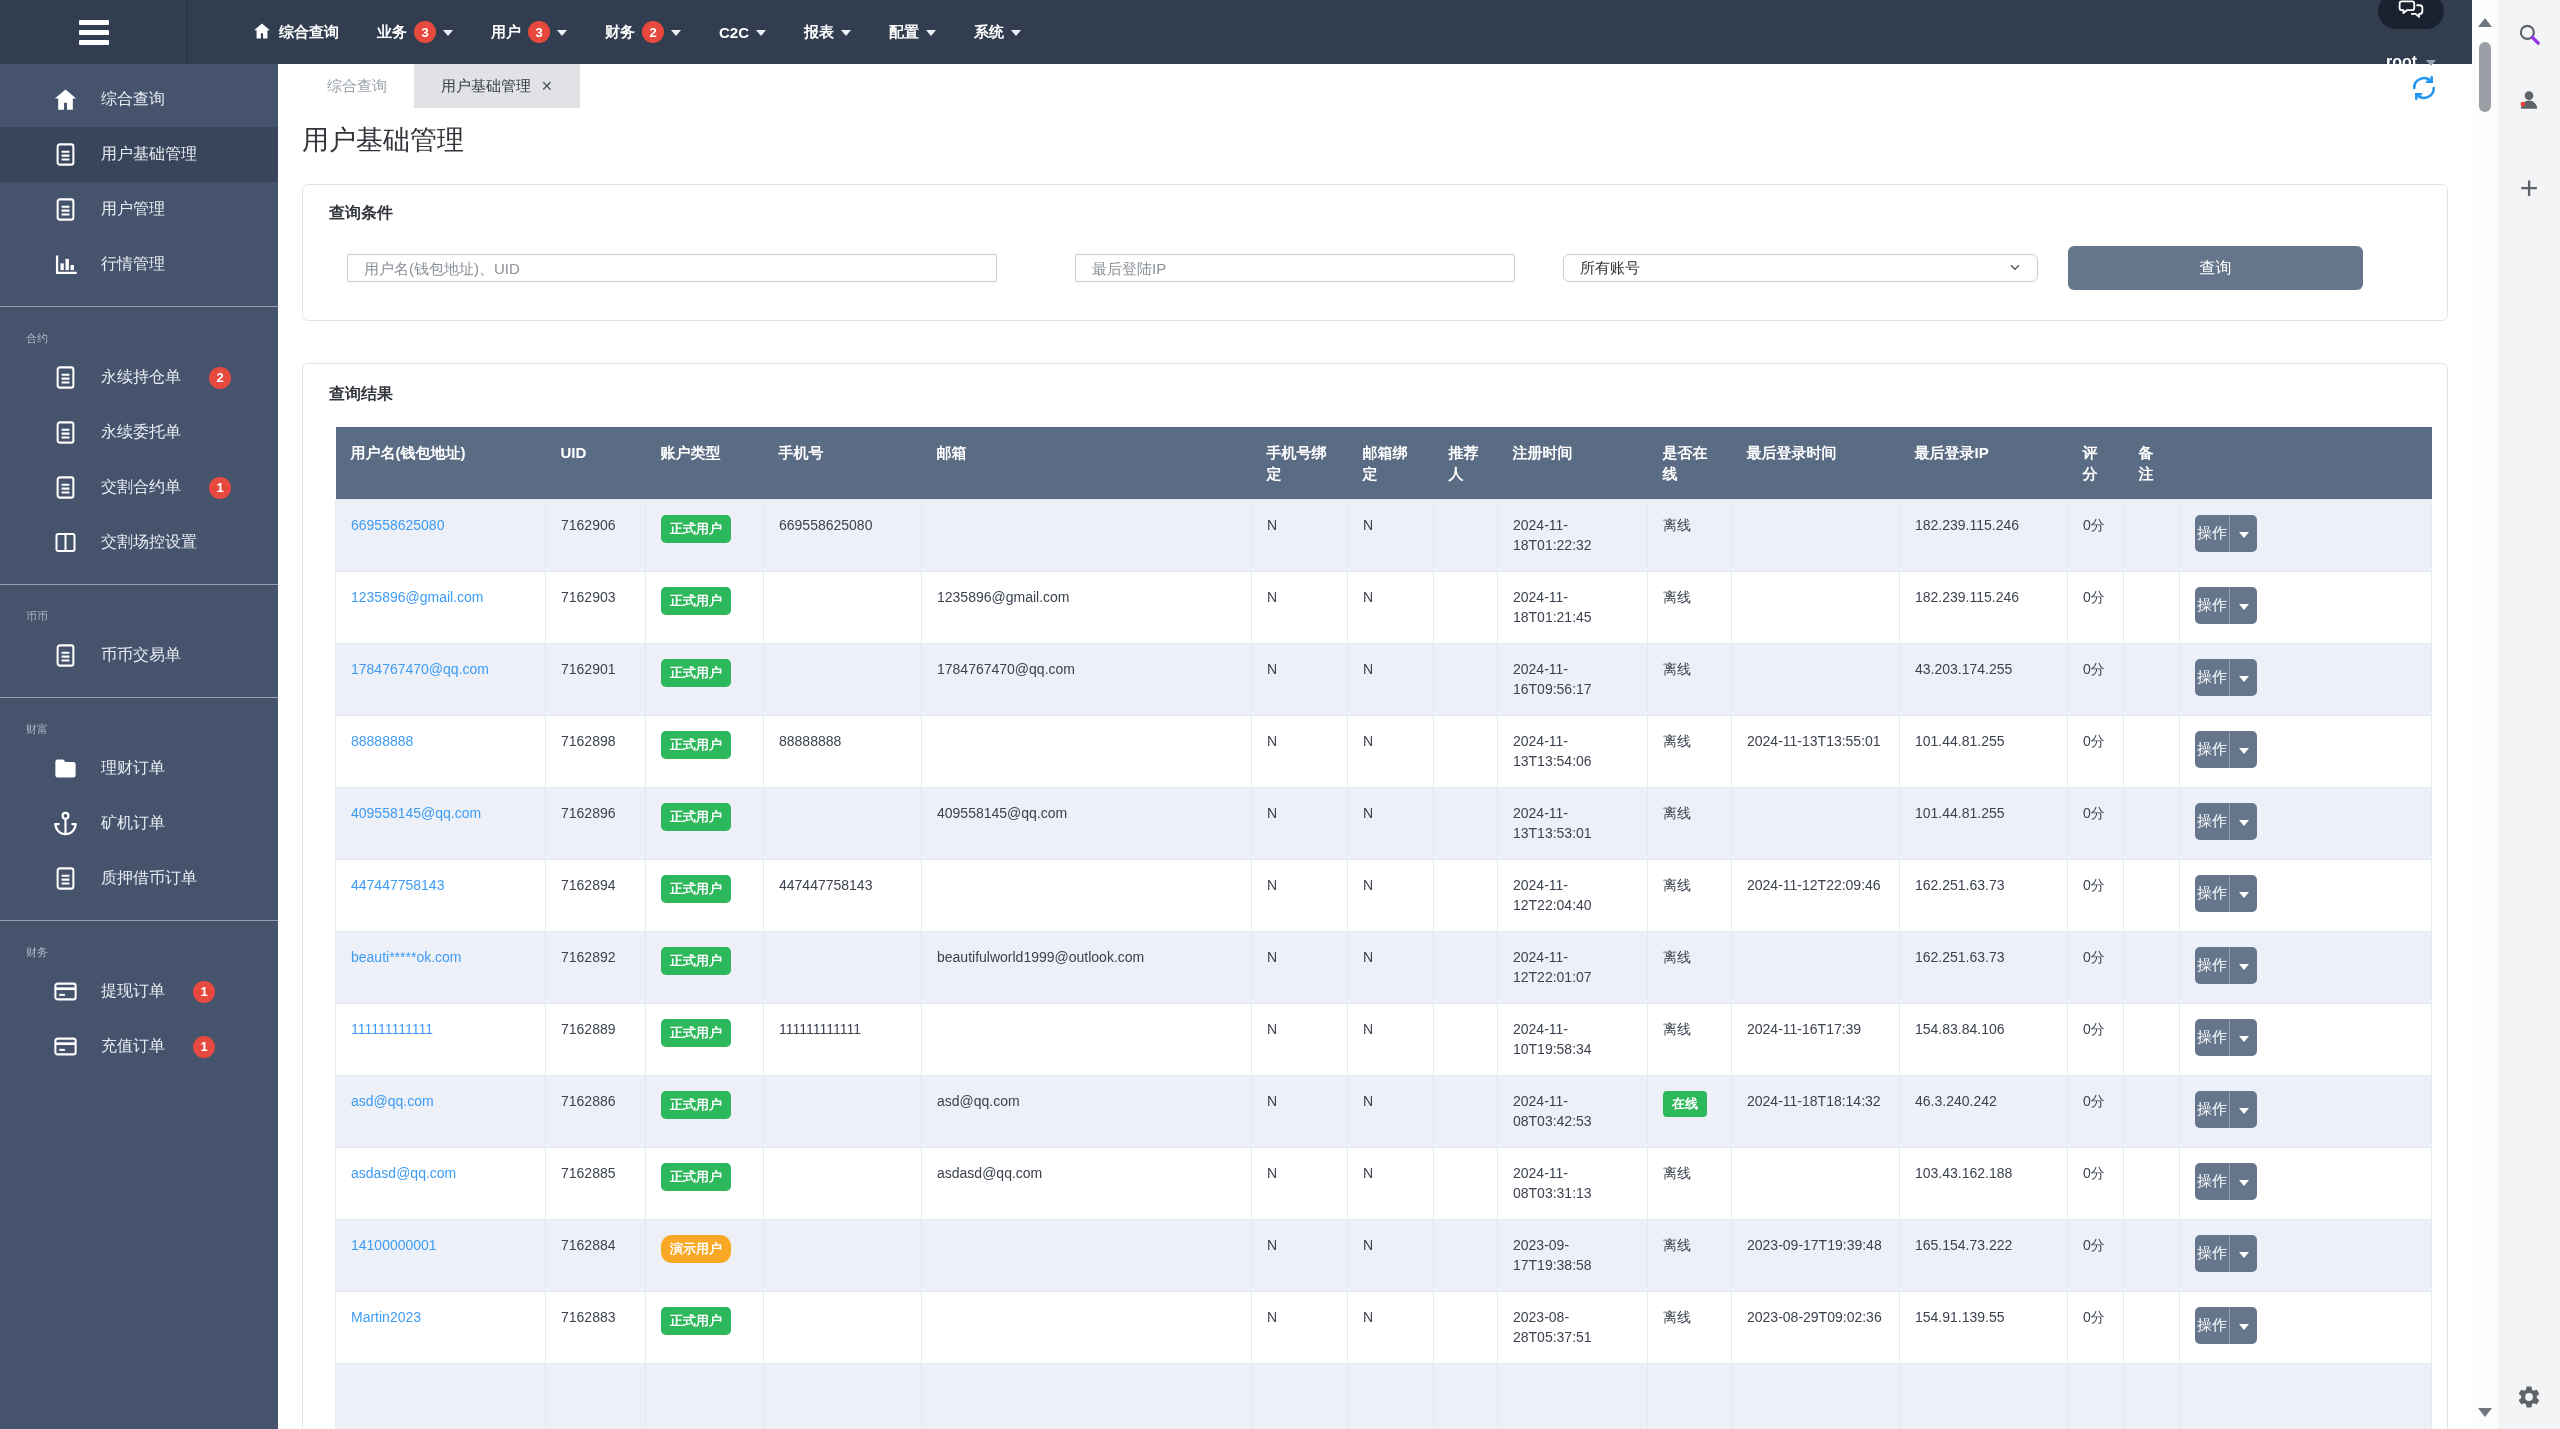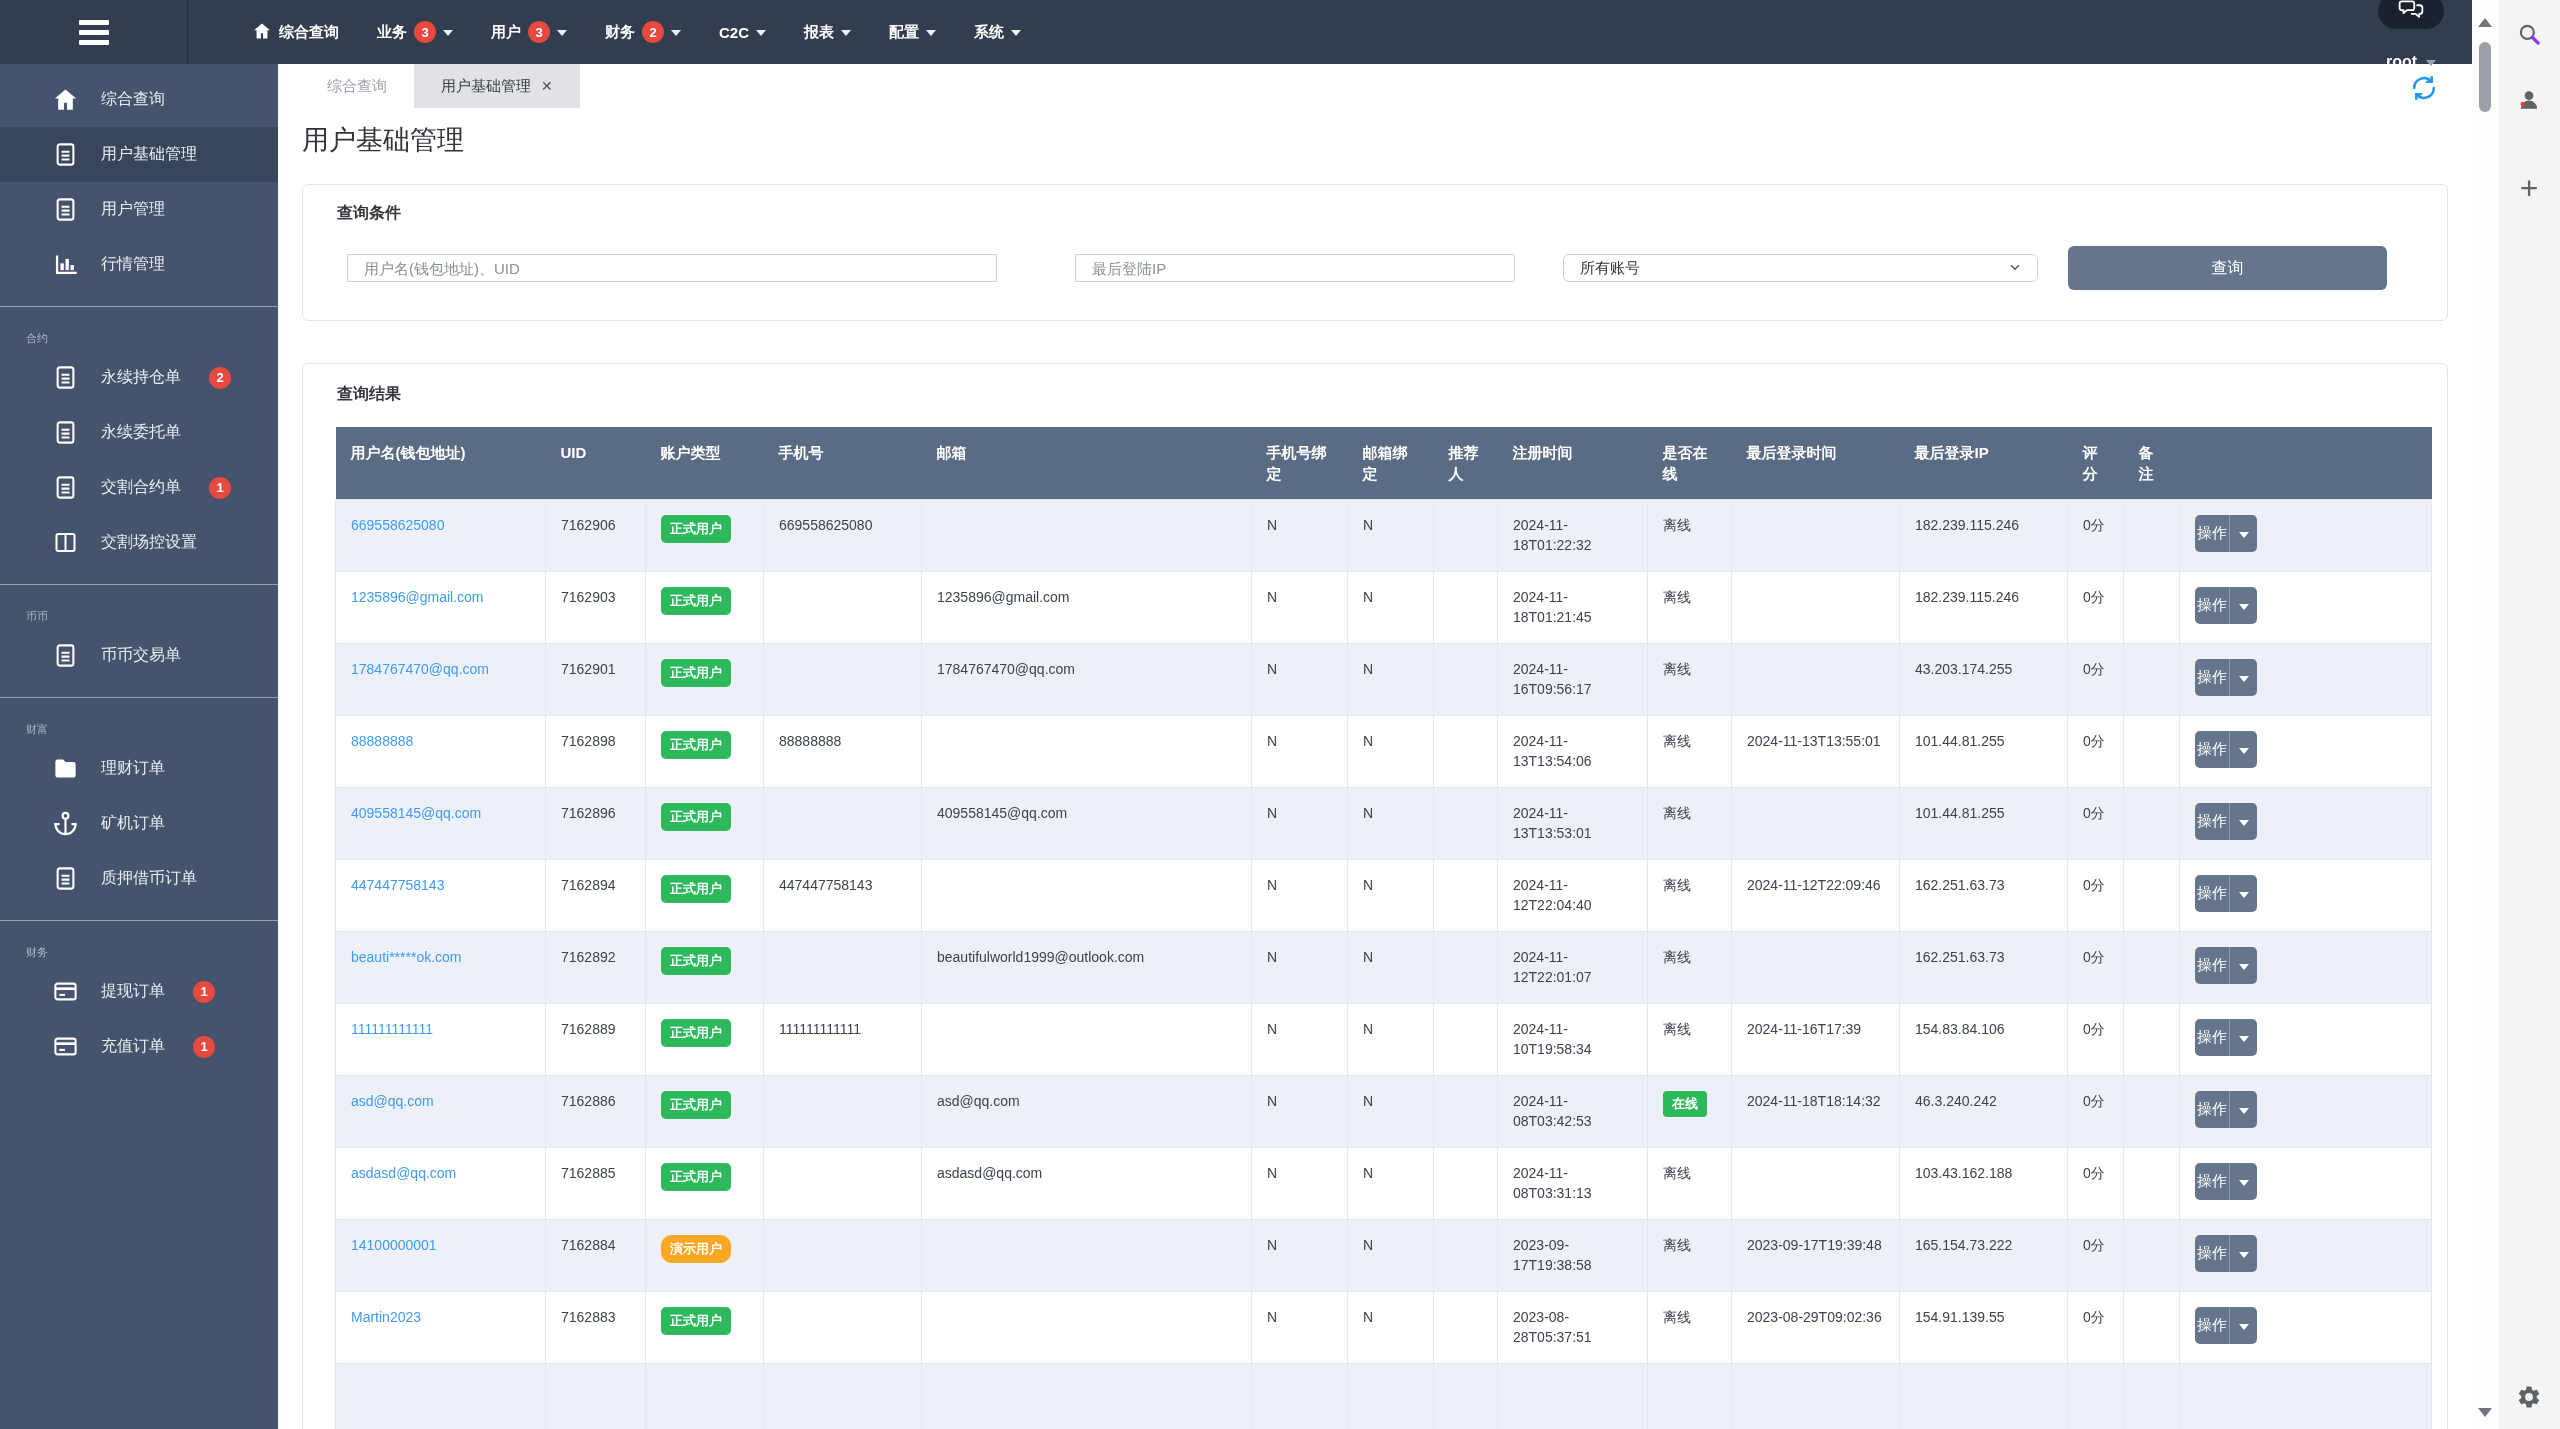--- a/index.html
+++ b/index.html
@@ -42,31 +42,31 @@
   .tab{padding:0 27px;display:flex;align-items:center;gap:10px;font-size:15px;cursor:pointer;}
   .tab.inactive{color:#9aa1ab;}
   .tab.active{background:#e0e2e5;color:#3a3f45;}
   .tab-close{font-size:14px;font-weight:bold;color:#4a4f56;cursor:pointer;}
   .refresh-btn{position:absolute;right:34px;top:10px;width:28px;height:28px;cursor:pointer;}
   .refresh-btn svg{width:28px;height:28px;}
   .page-title{font-size:27px;color:#303338;font-weight:500;margin:14px 0 0 24px;}
 
   .card{border:1px solid #e1e5ea;border-radius:6px;margin:0 24px;background:#fff;}
   .card-query{margin-top:26px;padding:18px 26px 30px 14px;}
-  .card-label{font-size:16px;font-weight:bold;color:#33373d;margin-left:20px;}
+  .card-label{font-size:16px;font-weight:bold;color:#33373d;margin-left:12px;}
   .query-row{display:flex;align-items:center;margin:22px 0 0 30px;}
   .q-input{height:28px;border:1px solid #c9ced6;border-radius:2px;padding:0 16px;font-size:15px;color:#333;outline:none;
     font-family:"Liberation Sans","DejaVu Sans",sans-serif;}
   .q-input::placeholder{color:#8a9097;}
   .q-user{width:650px;}
   .q-ip{width:440px;margin-left:78px;}
   .q-select{width:475px;height:28px;border:1px solid #c9ced6;border-radius:6px;margin-left:48px;display:flex;align-items:center;
     justify-content:space-between;padding:0 14px 0 16px;font-size:15px;color:#333;cursor:pointer;background:#fff;}
   .q-select svg{width:16px;height:16px;}
-  .q-btn{width:319px;height:44px;margin-left:30px;background:#65768c;border:none;border-radius:6px;color:#fff;font-size:16px;cursor:pointer;
+  .q-btn{width:295px;height:44px;margin-left:30px;background:#65768c;border:none;border-radius:6px;color:#fff;font-size:16px;cursor:pointer;
     font-family:inherit;}
 
   .card-results{margin-top:42px;padding:20px 26px 40px 14px;border-bottom:none;}
   .demo-btn-row{display:flex;gap:26px;margin:20px 0 0 18px;}
   .demo-btn{height:40px;background:#65768c;border:none;border-radius:5px;color:#fff;font-size:15px;display:flex;align-items:center;
     gap:9px;padding:0 21px;cursor:pointer;font-family:inherit;}
   .demo-btn svg{width:15px;height:15px;}
 
   
   .tbl-wrap{margin:22px 0 0 18px;}

